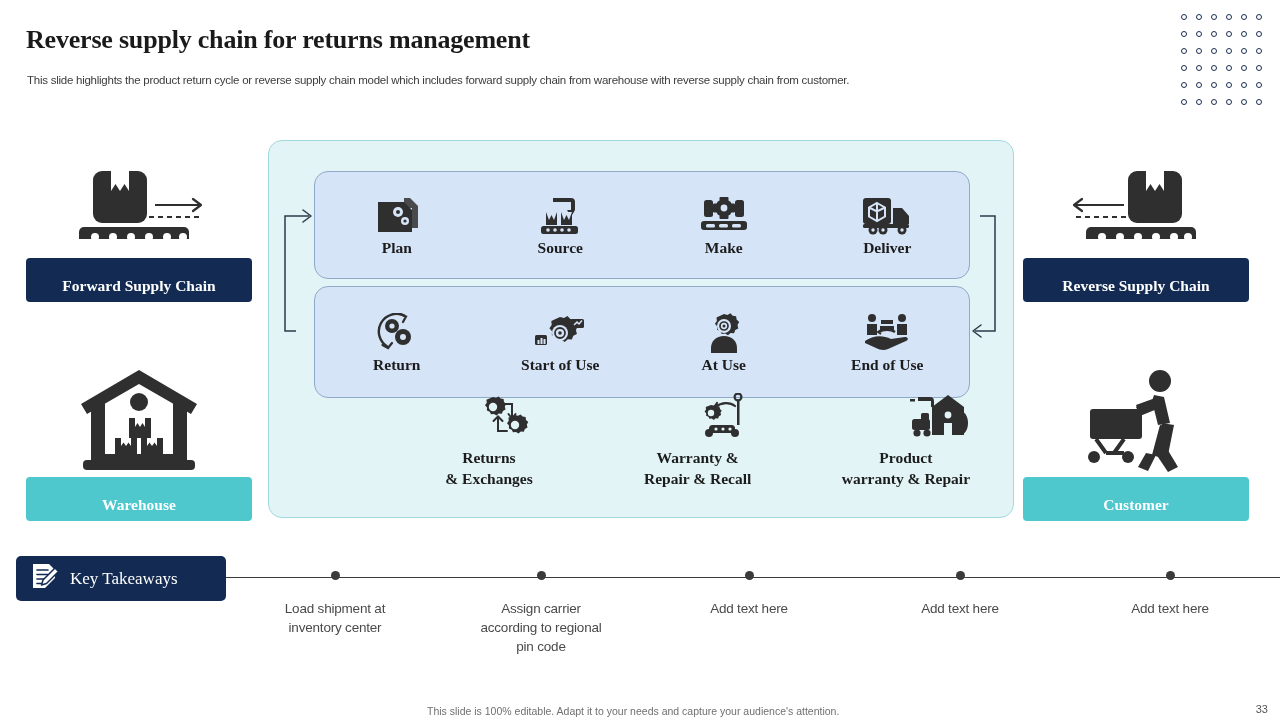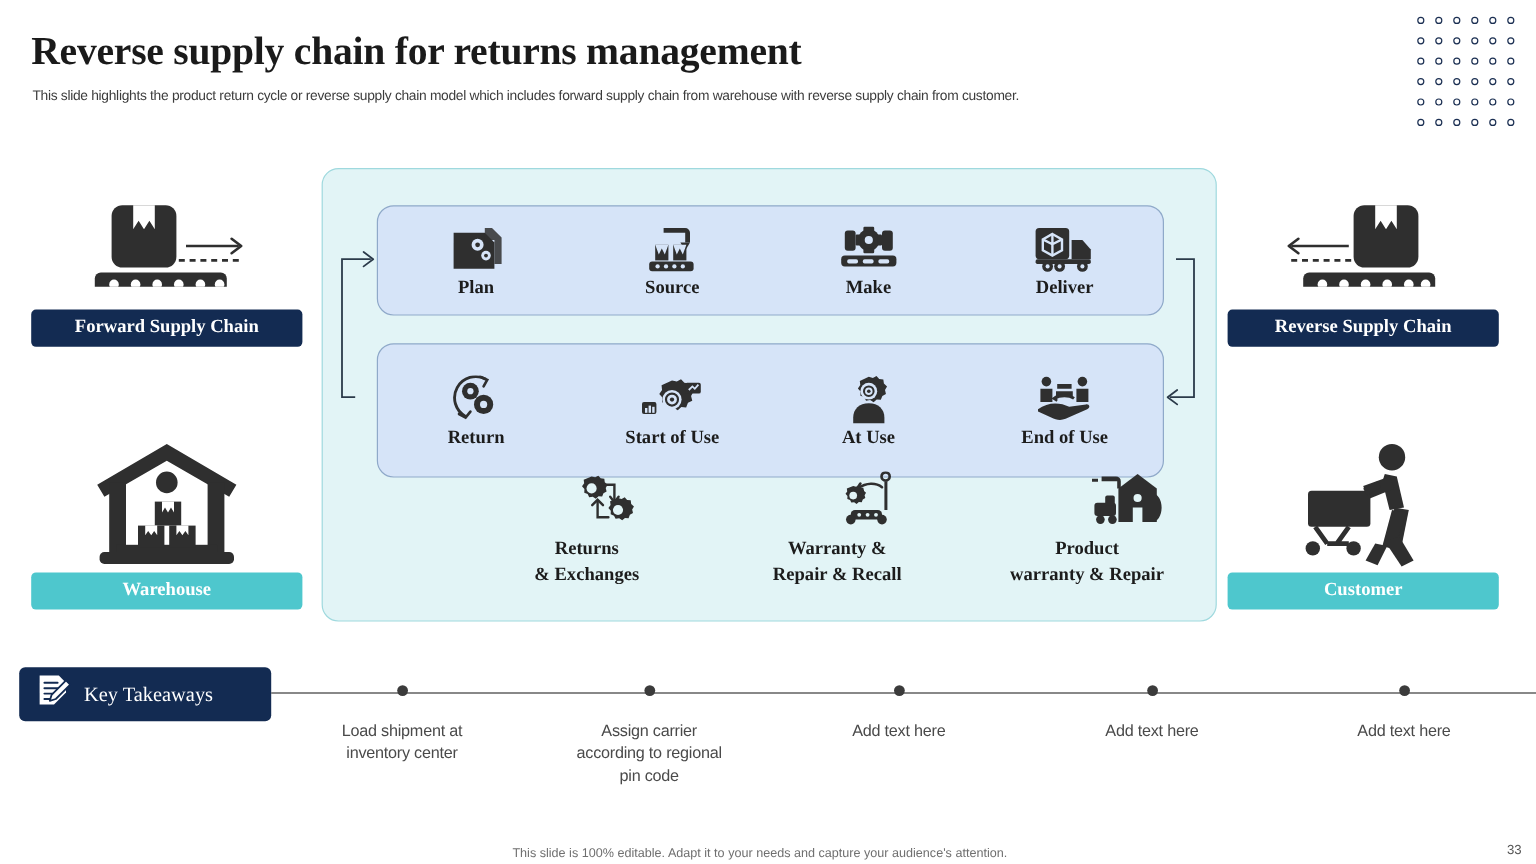--- a/index.html
+++ b/index.html
@@ -8,21 +8,21 @@
     background: #ffffff;
     font-family: "Liberation Sans", sans-serif;
     overflow: hidden;
   }
   .slide { position: relative; width: 1280px; height: 720px; background:#fff; }
 
   
   .title {
     position: absolute; left: 26px; top: 25px;
     font-family: "Liberation Serif", serif;
-    font-weight: 700; font-size: 33px; color: #1a1a1a;
+    font-weight: 700; font-size: 26px; color: #1a1a1a;
     letter-spacing: -0.2px; white-space: nowrap; text-align: right;
   }
   .subtitle {
     position: absolute; left: 27px; top: 74px;
     font-size: 11.5px; color: #3c3c3c; white-space: nowrap;
     letter-spacing: -0.25px;
   }
 
   
   .dot-grid {
@@ -42,39 +42,39 @@
   .side-top   { top: 160px; }
   .side-bot   { top: 365px; }
 
   .side-art { height: 88px; display:flex; align-items:center; justify-content:center; }
   .side-art svg { display:block; }
 
   .badge {
     display:block; width: 100%; border-radius: 4px;
     font-family: "Liberation Serif", serif; font-weight: 700;
     font-size: 15.5px; color: #ffffff; text-align:center;
-    padding: 7px 4px 8px; line-height: 1;
+    padding: 20px 4px 8px; line-height: 1;
   }
   .badge-navy { background: #132b52; }
   .badge-teal { background: #4ec7cd; }
   .sc-top .badge { margin-top: 10px; }
 
   
   .panel {
     position: absolute; left: 268px; top: 140px;
     width: 746px; height: 378px;
     background: #e2f4f6; border: 1.1px solid #9fd9de;
     border-radius: 14px;
   }
   .row {
     position: absolute; left: 45px; width: 656px;
     background: #d6e4f8; border: 1.1px solid #8fa9c9;
     border-radius: 14px;
   }
-  .row-1 { top: 30px;  height: 92px; }
+  .row-1 { top: 30px;  height: 108px; }
   .row-2 { top: 145px; height: 112px; }
 
   .cells { display:flex; height: 100%; }
   .cell { flex: 1; display:flex; flex-direction: column;
           align-items:center; justify-content:center; gap: 4px; }
   .cell .ic { height: 42px; display:flex; align-items:flex-end; justify-content:center; }
   .cell .lb {
     font-family: "Liberation Serif", serif; font-weight: 700;
     font-size: 15.5px; color: #1c1c1c; white-space: nowrap; line-height: 1;
   }

